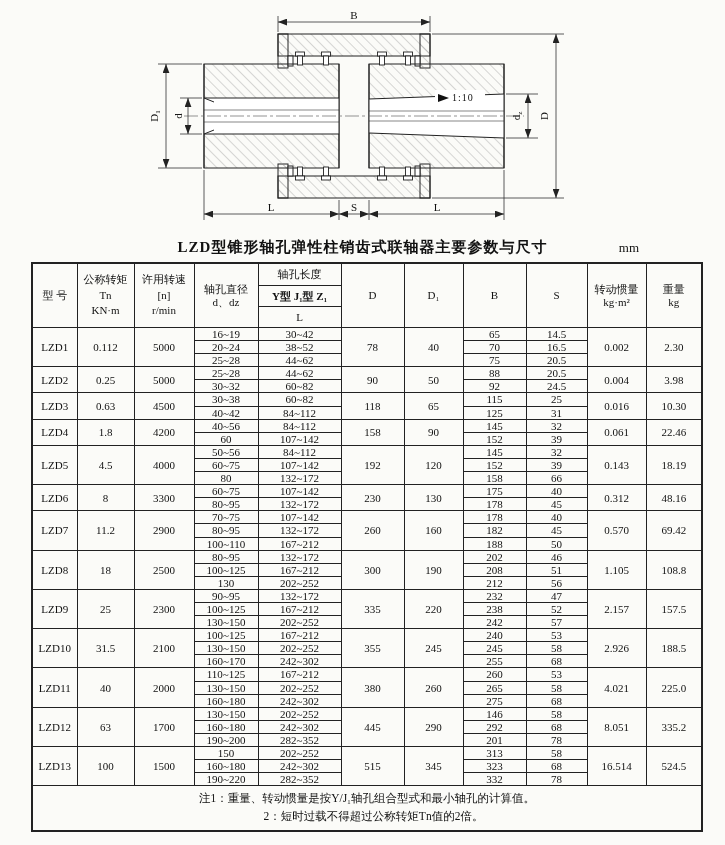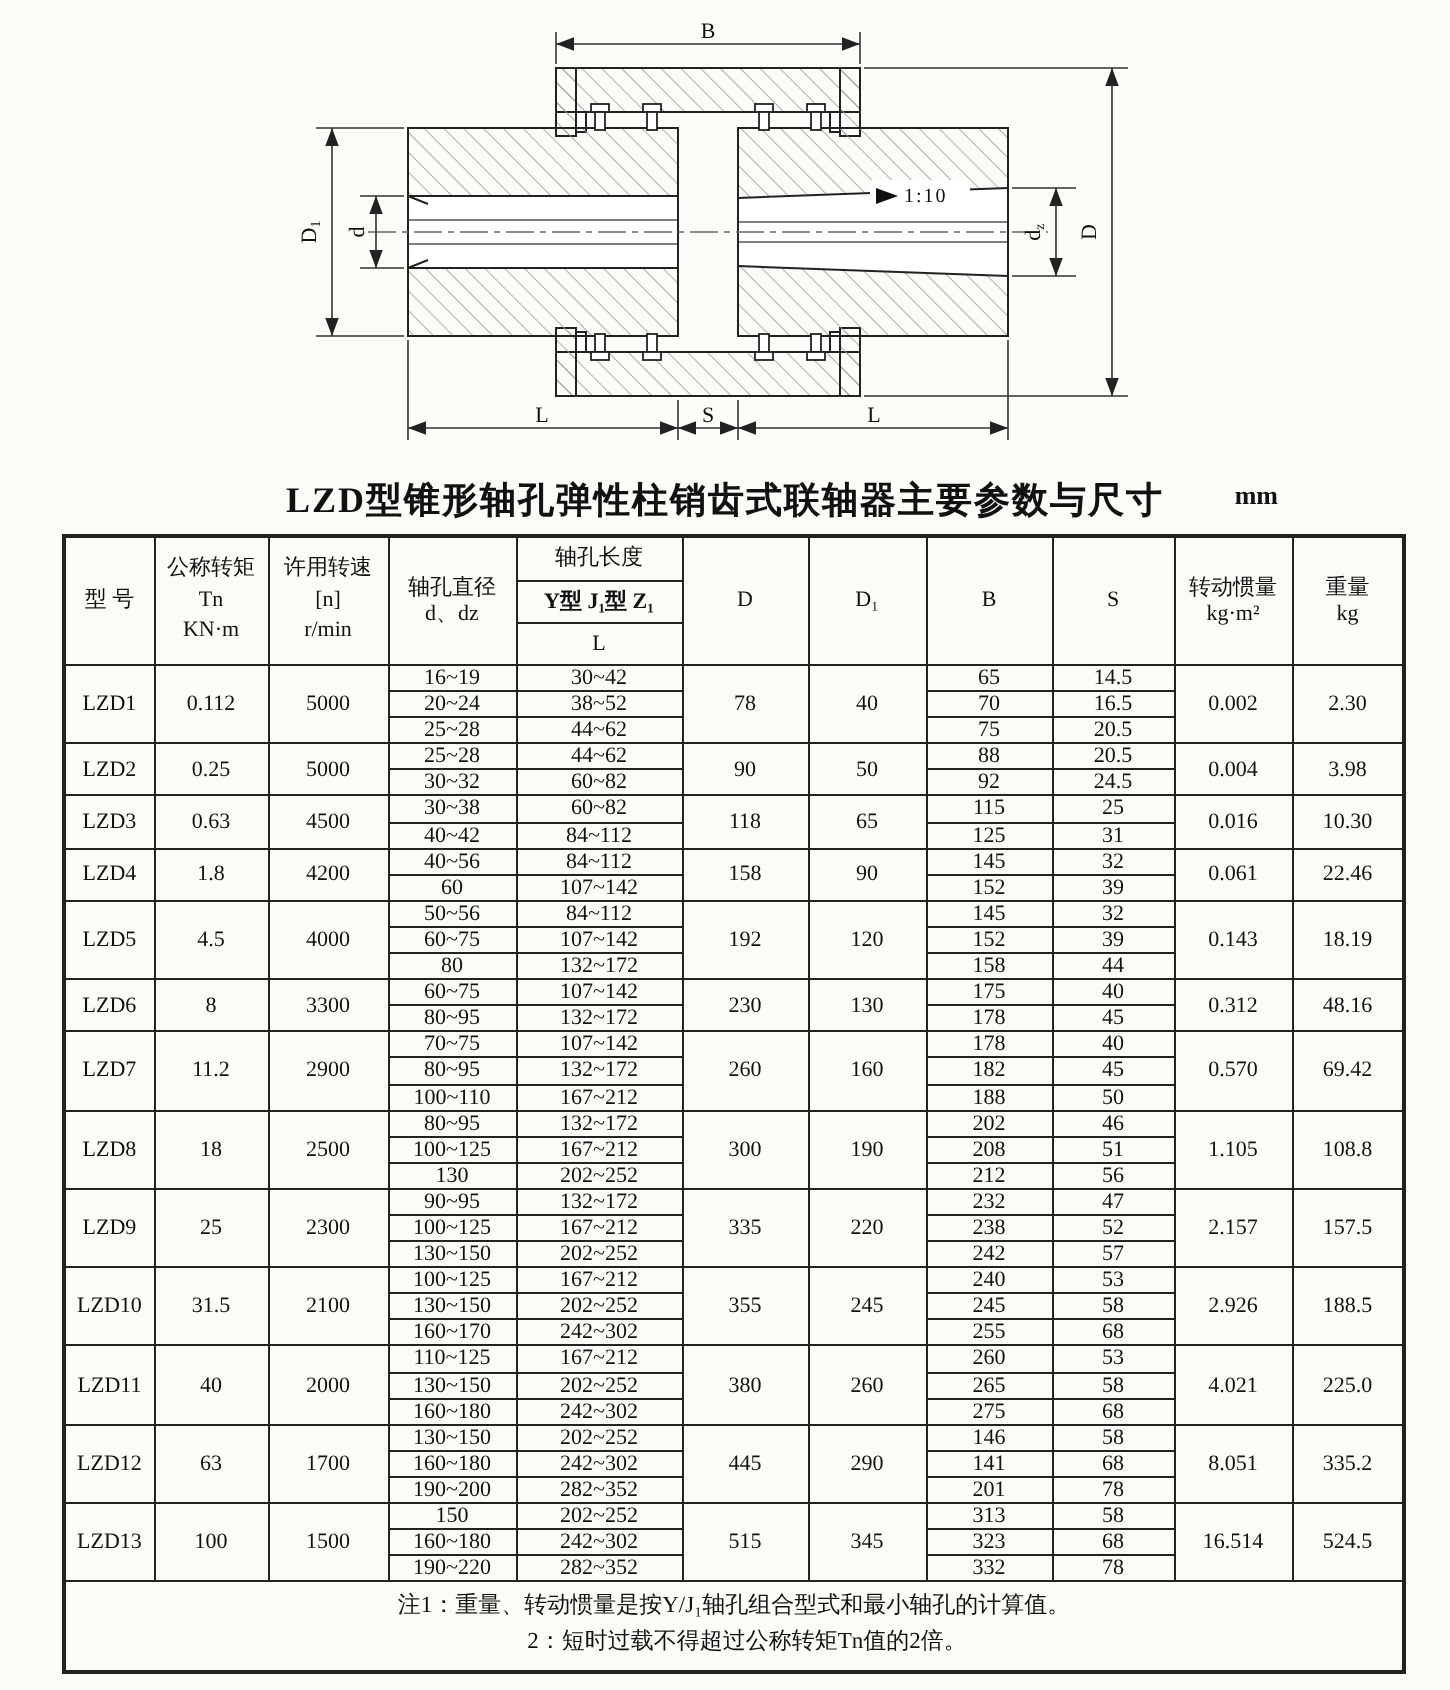--- a/index.html
+++ b/index.html
@@ -3,22 +3,22 @@
 <meta charset="utf-8">
 <style>
   html,body{margin:0;padding:0;}
   body{
     width:725px;height:845px;background:#fbfbf8;color:#111;
     font-family:"Liberation Serif","DejaVu Serif",serif;
     overflow:hidden;
   }
   .diagram-wrap{margin:6px 0 0 104px;width:520px;height:232px;}
   .title-row{position:relative;width:725px;text-align:center;margin:0 0 5px 0;}
-  .page-title{font-size:18px;font-weight:bold;letter-spacing:1px;text-align:right;}
-  .unit-label{position:absolute;right:86px;top:2px;font-size:13px;font-weight:bold;}
+  .page-title{font-size:15px;font-weight:bold;letter-spacing:1px;text-align:right;}
+  .unit-label{position:absolute;right:86px;top:2px;font-size:13px;font-weight:normal;}
   table.params{
     border-collapse:collapse;table-layout:fixed;
     margin-left:31px;width:670px;
     border:2px solid #222;
   }
   table.params th, table.params td{
     border:1px solid #222;text-align:center;vertical-align:middle;
     padding:0;font-size:11px;line-height:1.1;white-space:nowrap;overflow:hidden;
   }
   thead th{font-size:12px;font-weight:normal;}
@@ -330,21 +330,21 @@
       <tr>
         <td>60~75</td>
         <td>107~142</td>
         <td>152</td>
         <td>39</td>
       </tr>
       <tr>
         <td>80</td>
         <td>132~172</td>
         <td>158</td>
-        <td>44</td>
+        <td>66</td>
       </tr>
       <tr>
         <td rowspan="2">LZD6</td>
         <td rowspan="2">8</td>
         <td rowspan="2">3300</td>
         <td>60~75</td>
         <td>107~142</td>
         <td rowspan="2">230</td>
         <td rowspan="2">130</td>
         <td>175</td>
@@ -492,21 +492,21 @@
         <td rowspan="3">445</td>
         <td rowspan="3">290</td>
         <td>146</td>
         <td>58</td>
         <td rowspan="3">8.051</td>
         <td rowspan="3">335.2</td>
       </tr>
       <tr>
         <td>160~180</td>
         <td>242~302</td>
-        <td>141</td>
+        <td>292</td>
         <td>68</td>
       </tr>
       <tr>
         <td>190~200</td>
         <td>282~352</td>
         <td>201</td>
         <td>78</td>
       </tr>
       <tr>
         <td rowspan="3">LZD13</td>

